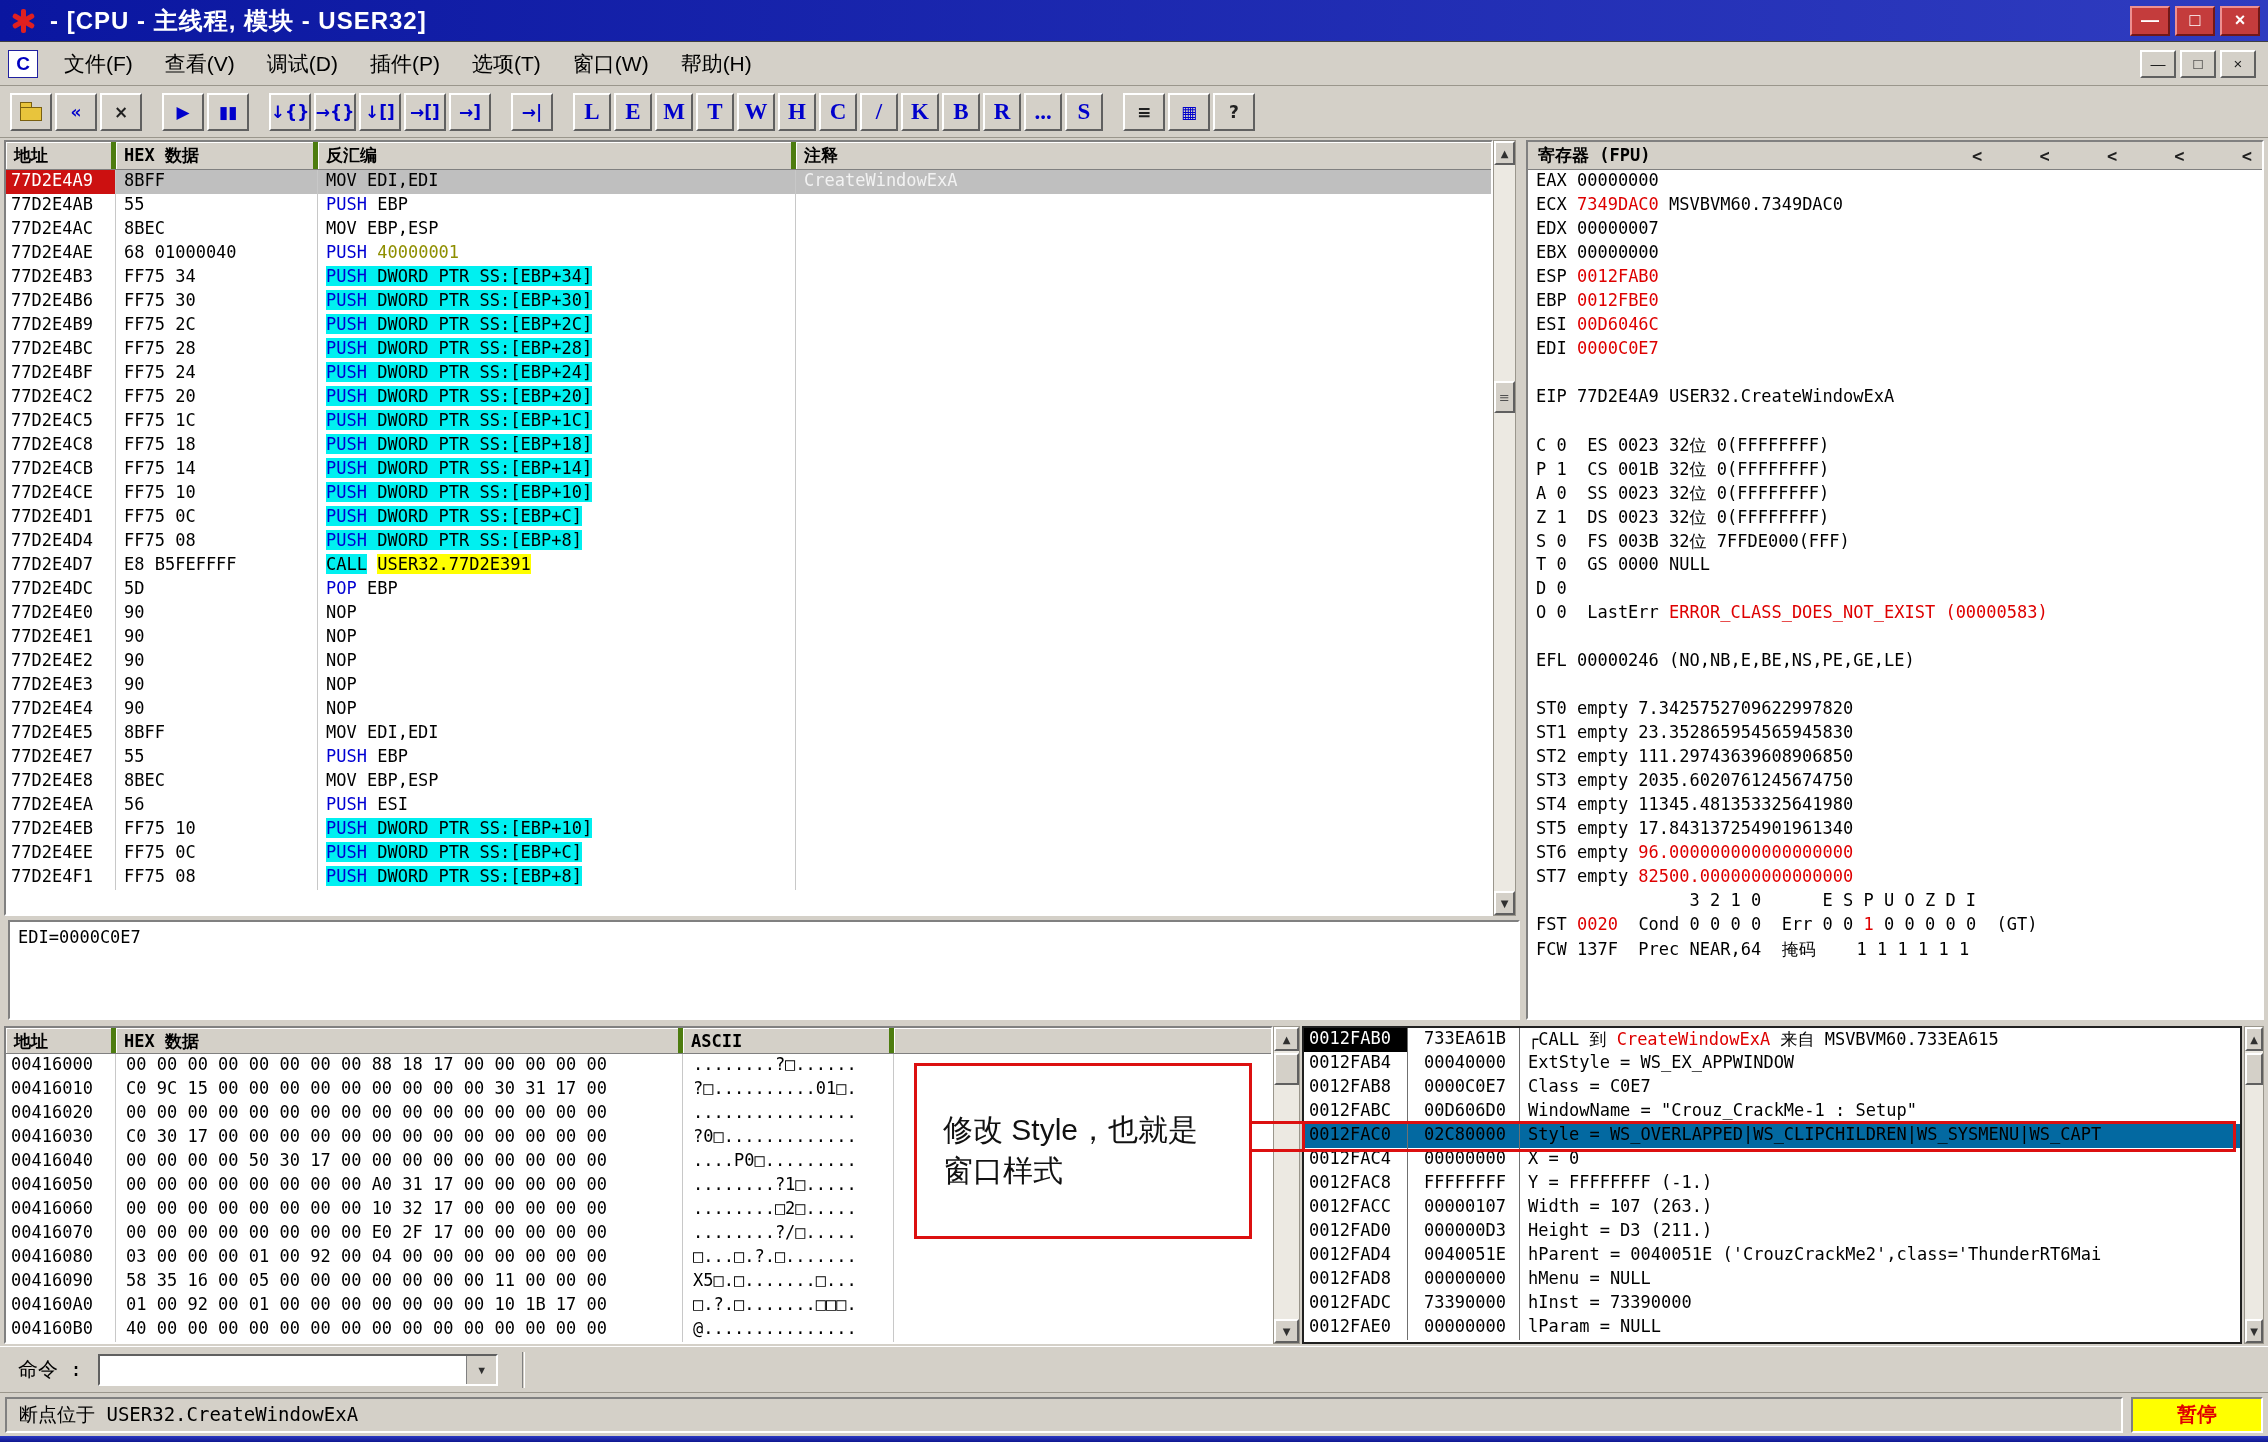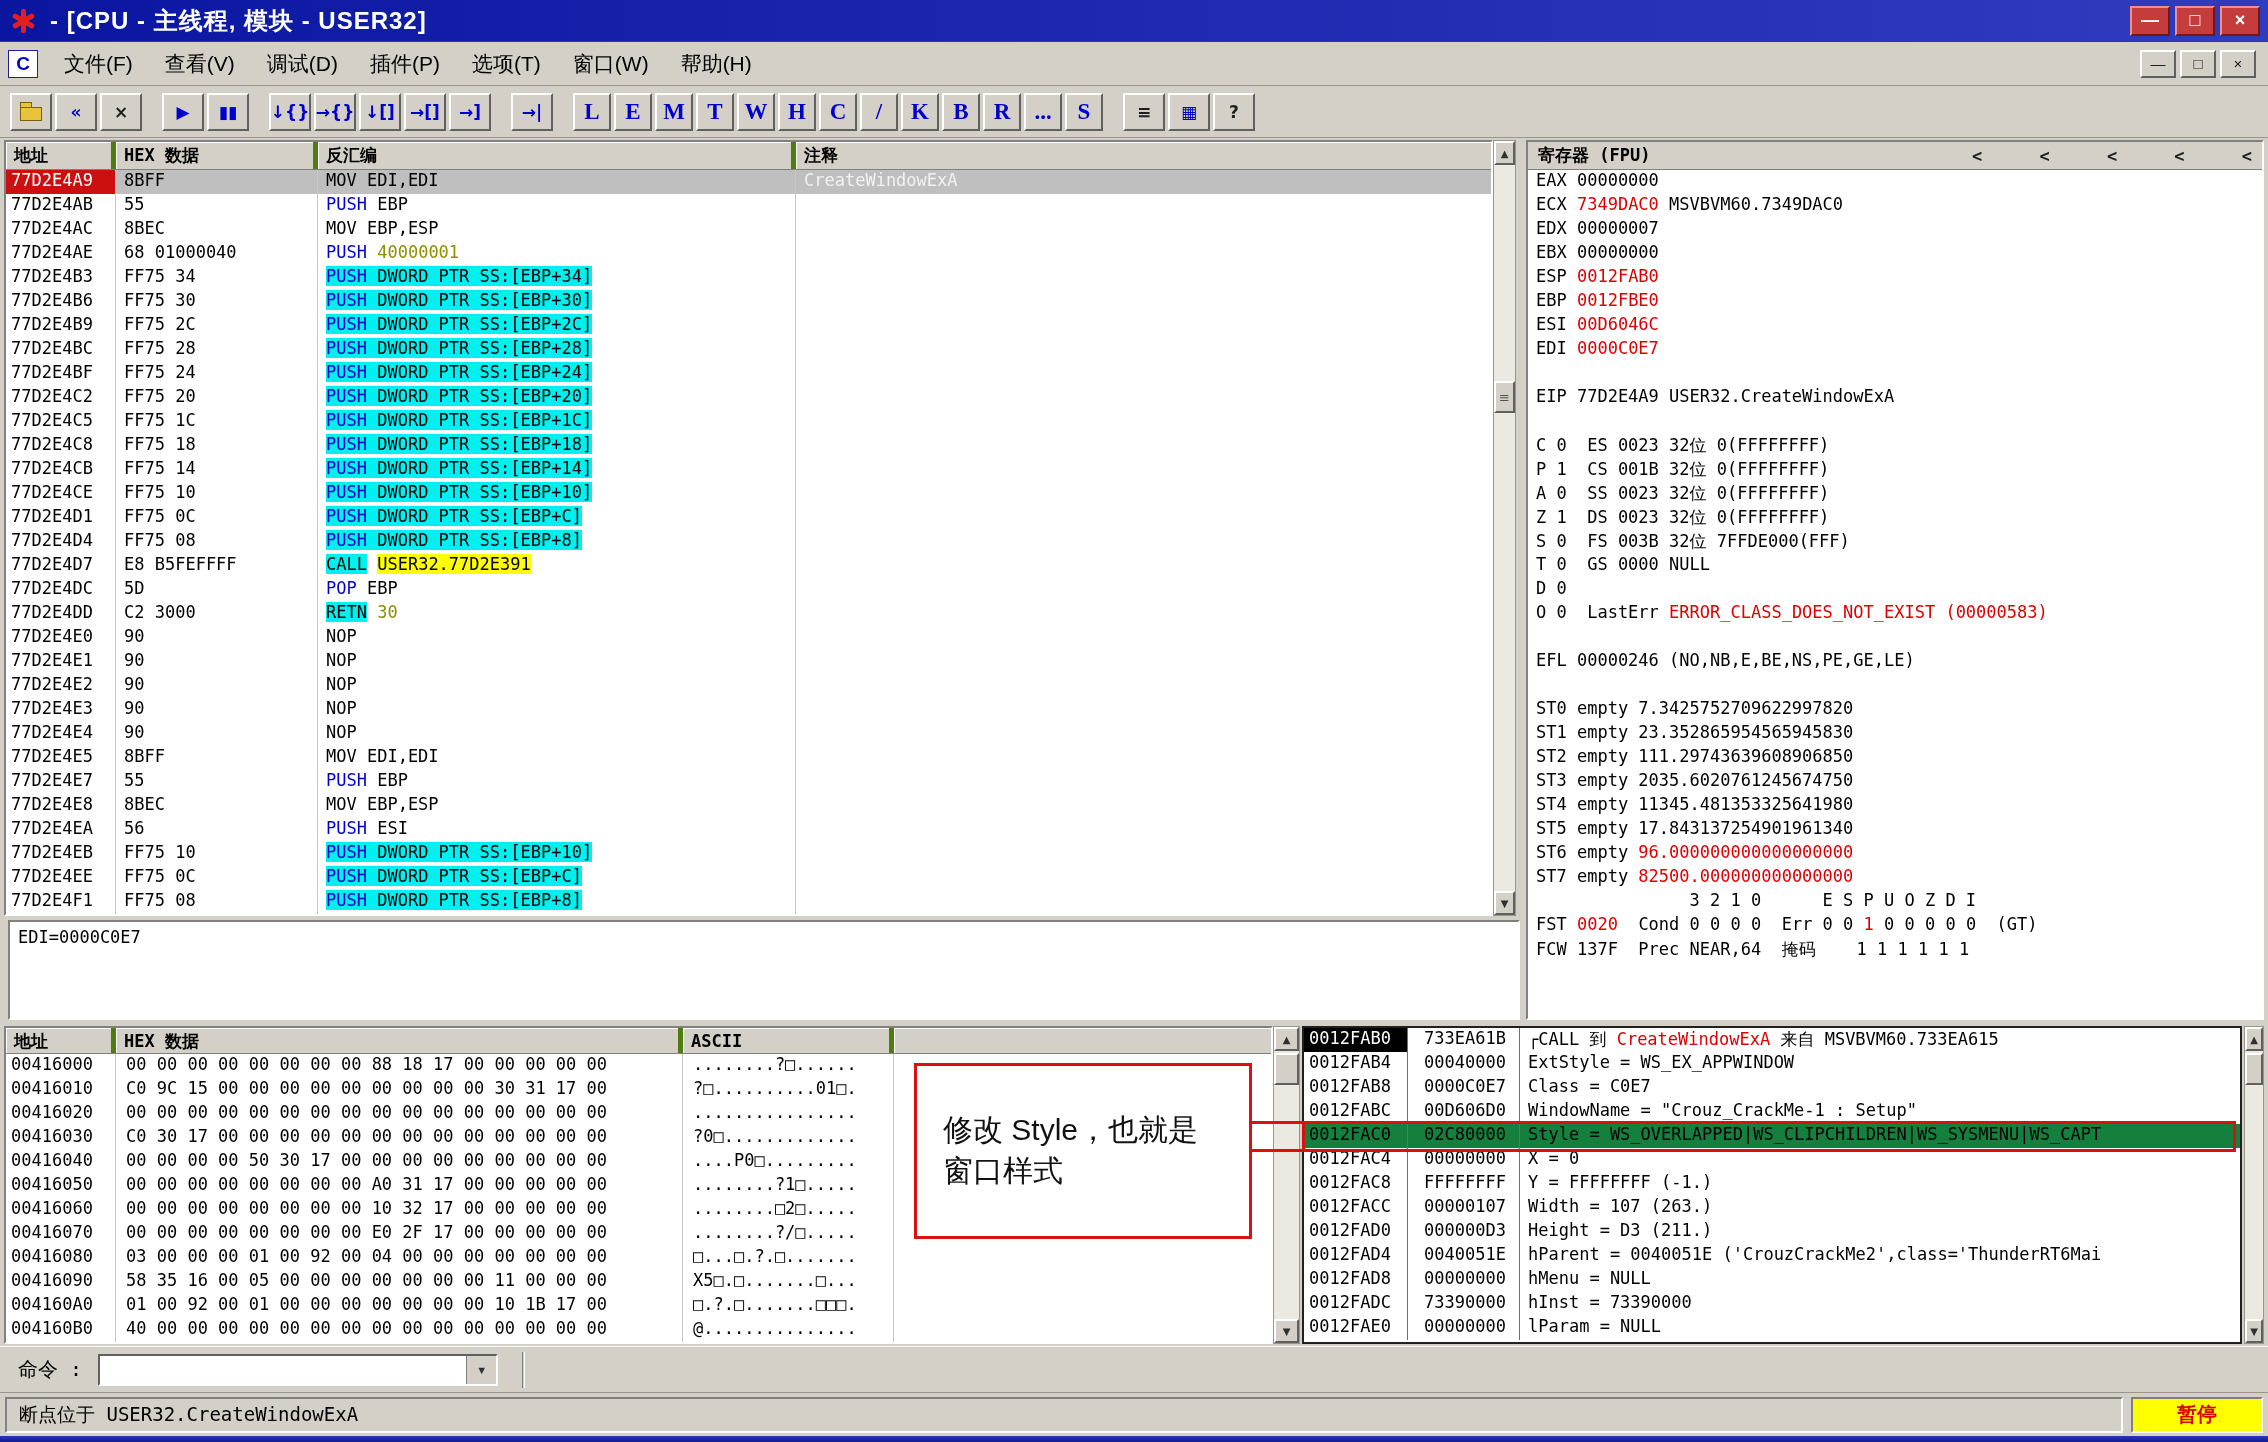--- a/index.html
+++ b/index.html
@@ -86,21 +86,21 @@
 
   
   .m-row{display:flex;height:24px;line-height:24px;font:17px "DejaVu Sans Mono","Liberation Mono",monospace;white-space:pre}
   .m-addr{width:110px;padding-left:5px;border-right:1px solid #c8c8c8}
   .m-hex{width:567px;padding-left:10px;border-right:1px solid #c8c8c8}
   .m-ascii{width:211px;padding-left:10px;border-right:1px solid #c8c8c8}
   .m-fill{flex:1}
 
   
   .s-row{display:flex;height:24px;line-height:24px;font:17px "DejaVu Sans Mono","Liberation Mono",monospace;white-space:pre}
-  .s-row.hl{background:#15803d}
+  .s-row.hl{background:#0369a1}
   .s-addr{width:104px;padding-left:5px;border-right:1px solid #707070}
   .s-addr.sel{background:#000;color:#fff}
   .s-val{width:112px;padding-left:16px;border-right:1px solid #707070}
   .s-desc{flex:1;padding-left:8px}
 
   
   .scrollbar{position:absolute;background:#ece9e2;border:1px solid #9a968c}
   .sb-disasm{left:1493px;top:140px;width:23px;height:776px}
   .sb-dump{left:1273px;top:1026px;width:27px;height:318px}
   .sb-stack{left:2244px;top:1026px;width:20px;height:318px}
@@ -238,21 +238,20 @@
         <div class="d-row"><div class="d-addr">77D2E4BF</div><div class="d-hex">FF75 24</div><div class="d-ins"><span class="seg b cy">PUSH</span><span class="seg cy"> DWORD PTR SS:[EBP+24]</span></div><div class="d-com"></div></div>
         <div class="d-row"><div class="d-addr">77D2E4C2</div><div class="d-hex">FF75 20</div><div class="d-ins"><span class="seg b cy">PUSH</span><span class="seg cy"> DWORD PTR SS:[EBP+20]</span></div><div class="d-com"></div></div>
         <div class="d-row"><div class="d-addr">77D2E4C5</div><div class="d-hex">FF75 1C</div><div class="d-ins"><span class="seg b cy">PUSH</span><span class="seg cy"> DWORD PTR SS:[EBP+1C]</span></div><div class="d-com"></div></div>
         <div class="d-row"><div class="d-addr">77D2E4C8</div><div class="d-hex">FF75 18</div><div class="d-ins"><span class="seg b cy">PUSH</span><span class="seg cy"> DWORD PTR SS:[EBP+18]</span></div><div class="d-com"></div></div>
         <div class="d-row"><div class="d-addr">77D2E4CB</div><div class="d-hex">FF75 14</div><div class="d-ins"><span class="seg b cy">PUSH</span><span class="seg cy"> DWORD PTR SS:[EBP+14]</span></div><div class="d-com"></div></div>
         <div class="d-row"><div class="d-addr">77D2E4CE</div><div class="d-hex">FF75 10</div><div class="d-ins"><span class="seg b cy">PUSH</span><span class="seg cy"> DWORD PTR SS:[EBP+10]</span></div><div class="d-com"></div></div>
         <div class="d-row"><div class="d-addr">77D2E4D1</div><div class="d-hex">FF75 0C</div><div class="d-ins"><span class="seg b cy">PUSH</span><span class="seg cy"> DWORD PTR SS:[EBP+C]</span></div><div class="d-com"></div></div>
         <div class="d-row"><div class="d-addr">77D2E4D4</div><div class="d-hex">FF75 08</div><div class="d-ins"><span class="seg b cy">PUSH</span><span class="seg cy"> DWORD PTR SS:[EBP+8]</span></div><div class="d-com"></div></div>
         <div class="d-row"><div class="d-addr">77D2E4D7</div><div class="d-hex">E8 B5FEFFFF</div><div class="d-ins"><span class="seg cy">CALL</span><span class="seg "> </span><span class="seg yl">USER32.77D2E391</span></div><div class="d-com"></div></div>
         <div class="d-row"><div class="d-addr">77D2E4DC</div><div class="d-hex">5D</div><div class="d-ins"><span class="seg b">POP</span><span class="seg "> EBP</span></div><div class="d-com"></div></div>
-        <div class="d-row"><div class="d-addr">77D2E4DD</div><div class="d-hex">C2 3000</div><div class="d-ins"><span class="seg cy">RETN</span><span class="seg "> </span><span class="seg o">30</span></div><div class="d-com"></div></div>
         <div class="d-row"><div class="d-addr">77D2E4E0</div><div class="d-hex">90</div><div class="d-ins"><span class="seg ">NOP</span></div><div class="d-com"></div></div>
         <div class="d-row"><div class="d-addr">77D2E4E1</div><div class="d-hex">90</div><div class="d-ins"><span class="seg ">NOP</span></div><div class="d-com"></div></div>
         <div class="d-row"><div class="d-addr">77D2E4E2</div><div class="d-hex">90</div><div class="d-ins"><span class="seg ">NOP</span></div><div class="d-com"></div></div>
         <div class="d-row"><div class="d-addr">77D2E4E3</div><div class="d-hex">90</div><div class="d-ins"><span class="seg ">NOP</span></div><div class="d-com"></div></div>
         <div class="d-row"><div class="d-addr">77D2E4E4</div><div class="d-hex">90</div><div class="d-ins"><span class="seg ">NOP</span></div><div class="d-com"></div></div>
         <div class="d-row"><div class="d-addr">77D2E4E5</div><div class="d-hex">8BFF</div><div class="d-ins"><span class="seg ">MOV EDI,EDI</span></div><div class="d-com"></div></div>
         <div class="d-row"><div class="d-addr">77D2E4E7</div><div class="d-hex">55</div><div class="d-ins"><span class="seg b">PUSH</span><span class="seg "> EBP</span></div><div class="d-com"></div></div>
         <div class="d-row"><div class="d-addr">77D2E4E8</div><div class="d-hex">8BEC</div><div class="d-ins"><span class="seg ">MOV EBP,ESP</span></div><div class="d-com"></div></div>
         <div class="d-row"><div class="d-addr">77D2E4EA</div><div class="d-hex">56</div><div class="d-ins"><span class="seg b">PUSH</span><span class="seg "> ESI</span></div><div class="d-com"></div></div>
         <div class="d-row"><div class="d-addr">77D2E4EB</div><div class="d-hex">FF75 10</div><div class="d-ins"><span class="seg b cy">PUSH</span><span class="seg cy"> DWORD PTR SS:[EBP+10]</span></div><div class="d-com"></div></div>

